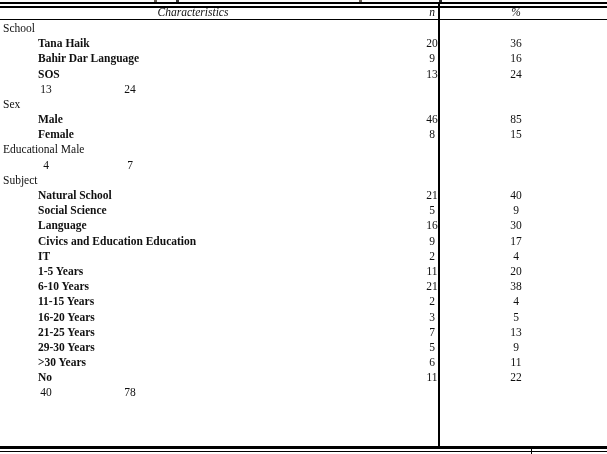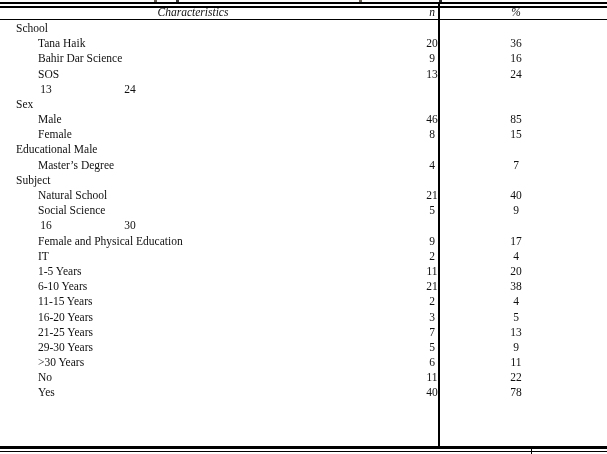--- a/index.html
+++ b/index.html
@@ -37,22 +37,22 @@
     display: flex; align-items: flex-end; font-style: italic; line-height: 1;
   }
   
   .c1 { width: 386px; }
   .c2 { width: 92px; text-align: center; }
   .c3 { width: 76px; text-align: center; }
   .hrow .c1 { text-align: center; }
   
   .tbody { position: absolute; left: 0; top: 20.4px; width: 607px; }
   .row { display: flex; height: 15.2px; align-items: center; white-space: nowrap; }
-  .row.section .c1 { padding-left: 16px; }
-  .row.item .c1 { padding-left: 38px; }
+  .row.section .c1 { padding-left: 3px; }
+  .row.item .c1 { padding-left: 38px; font-weight: bold; }
 </style>
 </head>
 <body>
 
 <div class="page">
 
   <div class="frag frag-1"></div>
   <div class="frag frag-2"></div>
   <div class="frag frag-3"></div>
   <div class="frag frag-4"></div>
@@ -73,21 +73,21 @@
         <div class="c1">School</div>
         <div class="c2"></div>
         <div class="c3"></div>
       </div>
       <div class="row item">
         <div class="c1">Tana Haik</div>
         <div class="c2">20</div>
         <div class="c3">36</div>
       </div>
       <div class="row item">
-        <div class="c1">Bahir Dar Science</div>
+        <div class="c1">Bahir Dar Language</div>
         <div class="c2">9</div>
         <div class="c3">16</div>
       </div>
       <div class="row item">
         <div class="c1">SOS</div>
         <div class="c2">13</div>
         <div class="c3">24</div>
       </div>
       <div class="row item">
         <div class="c2">13</div>
@@ -107,45 +107,45 @@
         <div class="c1">Female</div>
         <div class="c2">8</div>
         <div class="c3">15</div>
       </div>
       <div class="row section">
         <div class="c1">Educational Male</div>
         <div class="c2"></div>
         <div class="c3"></div>
       </div>
       <div class="row item">
-        <div class="c1">Master’s Degree</div>
         <div class="c2">4</div>
         <div class="c3">7</div>
       </div>
       <div class="row section">
         <div class="c1">Subject</div>
         <div class="c2"></div>
         <div class="c3"></div>
       </div>
       <div class="row item">
         <div class="c1">Natural School</div>
         <div class="c2">21</div>
         <div class="c3">40</div>
       </div>
       <div class="row item">
         <div class="c1">Social Science</div>
         <div class="c2">5</div>
         <div class="c3">9</div>
       </div>
       <div class="row item">
+        <div class="c1">Language</div>
         <div class="c2">16</div>
         <div class="c3">30</div>
       </div>
       <div class="row item">
-        <div class="c1">Female and Physical Education</div>
+        <div class="c1">Civics and Education Education</div>
         <div class="c2">9</div>
         <div class="c3">17</div>
       </div>
       <div class="row item">
         <div class="c1">IT</div>
         <div class="c2">2</div>
         <div class="c3">4</div>
       </div>
       <div class="row item">
         <div class="c1">1-5 Years</div>
@@ -181,21 +181,20 @@
         <div class="c1">&gt;30 Years</div>
         <div class="c2">6</div>
         <div class="c3">11</div>
       </div>
       <div class="row item">
         <div class="c1">No</div>
         <div class="c2">11</div>
         <div class="c3">22</div>
       </div>
       <div class="row item">
-        <div class="c1">Yes</div>
         <div class="c2">40</div>
         <div class="c3">78</div>
       </div>
     </div>
 
   <div class="rule rule-bottom-outer"></div>
   <div class="rule rule-bottom-inner"></div>
 
   <div class="vline col-divider"></div>
 

